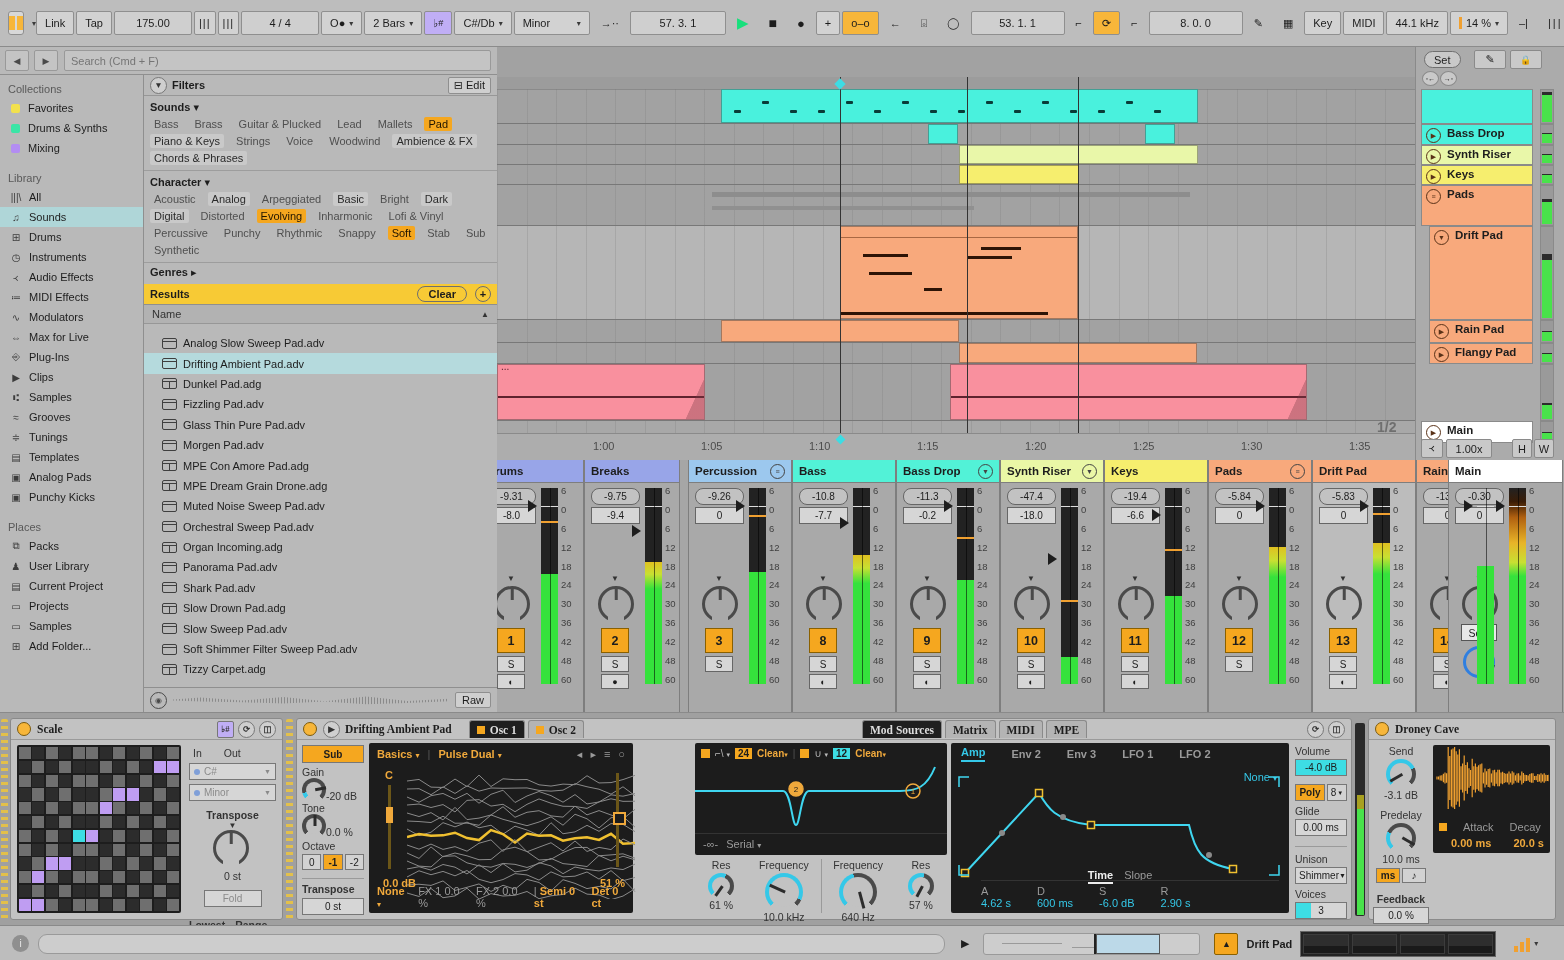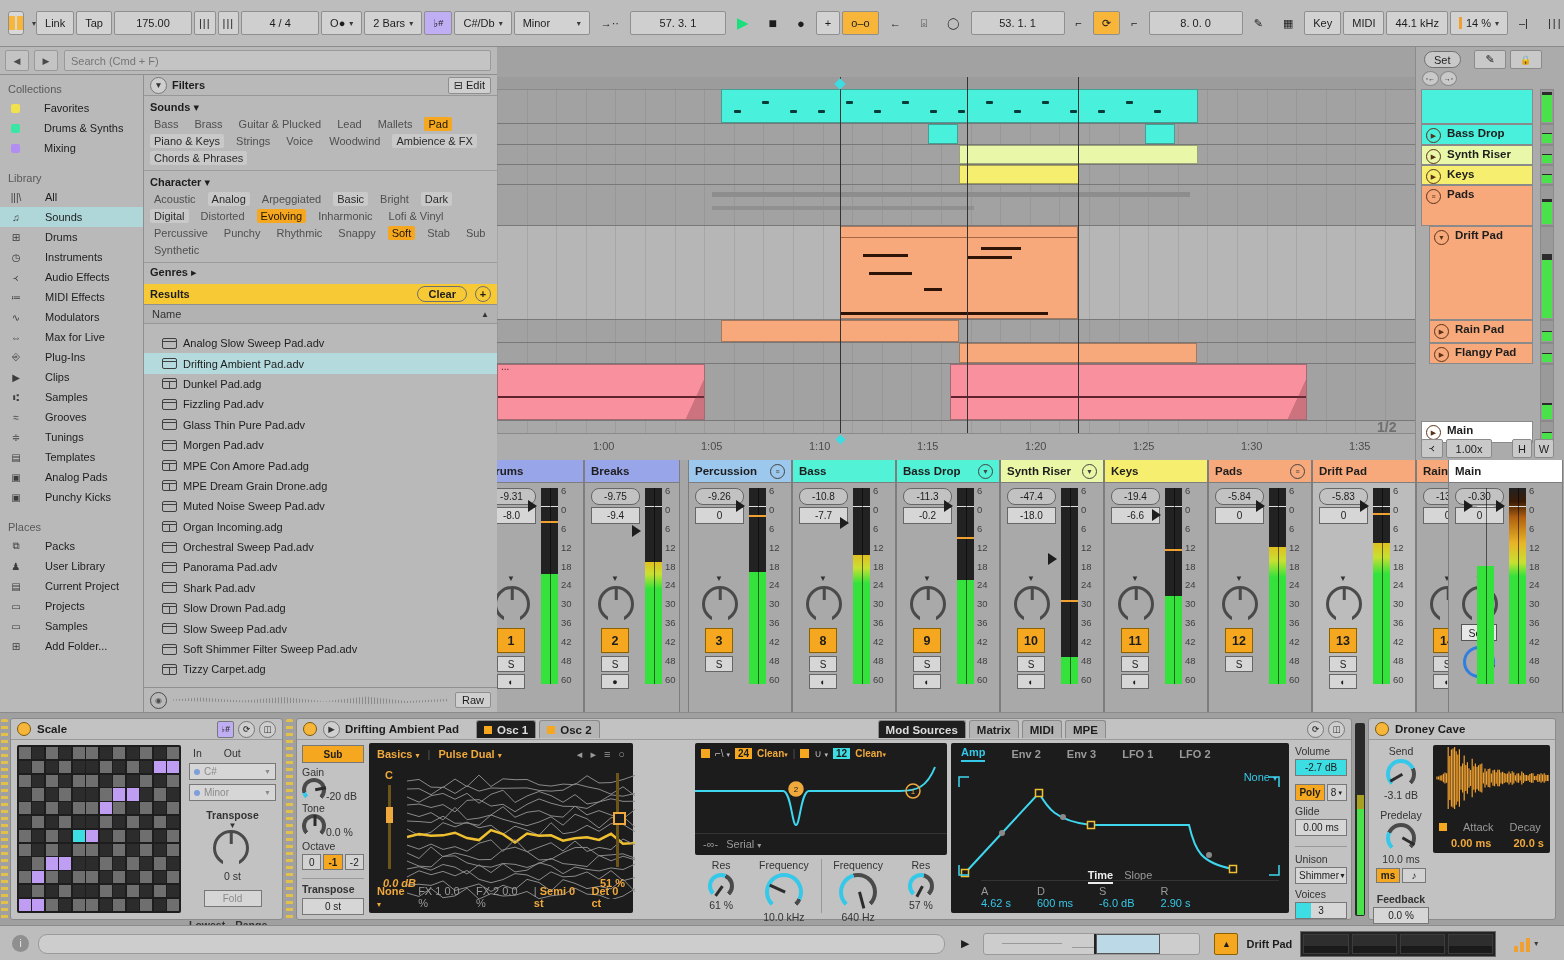--- a/index.html
+++ b/index.html
@@ -17,21 +17,21 @@
   #logo i{display:block;width:6px;height:14px;background:#f7b63a;}
   .play-ico{color:#17e07c;font-size:15px;}
   .stop-ico{font-size:14px;} .rec-ico{font-size:13px;}
   
   #browser{position:absolute;left:0;top:47px;width:497px;height:665px;background:#b9b9b9;border-right:1px solid #7d7d7d;}
   #searchbar{height:27px;display:flex;align-items:center;border-bottom:1px solid #8f8f8f;background:#b9b9b9;}
   .navarrow{width:22px;height:19px;border:1px solid #999;background:#c4c4c4;border-radius:2px;margin-left:5px;display:flex;align-items:center;justify-content:center;font-size:9px;color:#4a4a4a;}
   #searchinput{flex:1;margin:0 6px;height:19px;border:1px solid #999;background:#c4c4c4;border-radius:2px;padding:0 6px;font-size:11px;color:#666;font-family:inherit;}
   #nav{position:absolute;left:0;top:28px;width:143px;bottom:0;border-right:1px solid #8f8f8f;padding-top:4px;overflow:hidden;}
   .navhead{color:#595959;font-size:11px;padding:4px 8px 3px 8px;}
-  .navitem{display:flex;align-items:center;height:20px;padding-left:8px;cursor:default;gap:16px;}
+  .navitem{display:flex;align-items:center;height:20px;padding-left:8px;cursor:default;}
   .navitem.sel{background:#afd6d8;}
   .navitem .nicon{width:16px;text-align:center;margin-right:5px;font-size:10px;color:#3c3c3c;}
   .navitem .sq{width:9px;height:9px;border-radius:2px;margin:0 8px 0 3px;}
   #filterpane{position:absolute;left:144px;top:28px;right:0;bottom:0;background:#b9b9b9;overflow:hidden;}
   .fhead{height:20px;display:flex;align-items:center;padding:0 6px;border-bottom:1px solid #979797;font-weight:bold;}
   .editbtn{margin-left:auto;border:1px solid #8f8f8f;background:#cfcfcf;border-radius:2px;height:15px;display:flex;align-items:center;padding:0 5px;font-weight:normal;}
   .tgroup{border-bottom:1px solid #9d9d9d;padding:3px 6px 5px 6px;}
   .tgrouphead{font-weight:bold;padding:2px 0 3px 0;}
   .tagwrap{display:flex;flex-wrap:wrap;row-gap:3px;column-gap:8px;}
   .tag{padding:1px 4px;border-radius:2px;color:#4f4f4f;white-space:nowrap;}
@@ -91,21 +91,21 @@
   .numbadge{position:absolute;left:16px;top:168px;width:26px;height:23px;background:#f5a71f;border:1px solid #8a6000;display:flex;align-items:center;justify-content:center;font-weight:bold;font-size:12.5px;}
   .sbtn{position:absolute;left:16px;top:196px;width:26px;height:14px;background:#d6d6d6;border:1px solid #666;display:flex;align-items:center;justify-content:center;font-size:10px;}
   .monbtn{position:absolute;left:16px;top:214px;width:26px;height:13px;background:#d6d6d6;border:1px solid #666;display:flex;align-items:center;justify-content:center;font-size:9px;}
   .solobox{position:absolute;left:12px;top:164px;width:34px;height:15px;background:#e8e8e8;border:1px solid #555;display:flex;align-items:center;justify-content:center;font-size:10.5px;}
   .cueknob{position:absolute;left:14px;top:186px;width:32px;height:32px;border:3.5px solid #2f7fe0;border-radius:50%;box-sizing:border-box;}
   .cueknob:before{content:'';position:absolute;left:60%;top:55%;width:13px;height:2.5px;background:#2f4a66;transform:rotate(20deg);}
   
   #devices{position:absolute;left:0;top:712px;width:1564px;height:213px;background:#a0a0a0;border-top:1px solid #8a8a8a;}
   .handle{position:absolute;top:6px;bottom:6px;width:7px;background:repeating-linear-gradient(180deg,#e3c04a 0 3px,#a0a0a0 3px 7px);border-radius:2px;}
   .device{position:absolute;top:5px;height:202px;background:#c2c2c2;border:1px solid #8a8a8a;border-radius:3px;box-sizing:border-box;}
-  .dtitle{height:20px;display:flex;align-items:center;padding:0 6px;border-bottom:1px solid #9a9a9a;font-weight:bold;font-size:11.5px;}
+  .dtitle{height:20px;display:flex;align-items:center;padding:0 6px;border-bottom:1px solid #9a9a9a;font-weight:bold;font-size:11.5px;font-family:Liberation Serif, serif;}
   .led{width:12px;height:12px;border-radius:50%;background:#f7b63a;border:1px solid #7a5a10;margin-right:6px;flex:none;}
   .dicon{width:15px;height:15px;border:1px solid #777;border-radius:50%;margin-left:4px;display:flex;align-items:center;justify-content:center;font-size:8.5px;background:#cfcfcf;color:#333;}
   .dtab{height:17px;display:flex;align-items:center;padding:0 7px;border:1px solid #8a8a8a;border-bottom:none;border-radius:3px 3px 0 0;margin-left:3px;background:#b4b4b4;font-weight:bold;}
   .dtab.sel{background:#1f1f1f;color:#ddd;}
   .dtab .osq{width:8px;height:8px;background:#f5a71f;margin-right:5px;}
   .darkdisp{position:absolute;background:#1c1c1c;border-radius:2px;color:#bbb;}
   .olabel{color:#f0a93c;font-weight:bold;}
   .glabel{color:#9a9a9a;}
   .cyan{color:#35c8e8;}
   .smallbox{border:1px solid #777;background:#d2d2d2;display:flex;align-items:center;justify-content:center;font-size:10px;}
@@ -407,26 +407,26 @@
           </div>
           <div class="rrow">
             <div class="ricon adg"></div>
             <div>MPE Dream Grain Drone.adg</div>
           </div>
           <div class="rrow">
             <div class="ricon adv"></div>
             <div>Muted Noise Sweep Pad.adv</div>
           </div>
           <div class="rrow">
+            <div class="ricon adv"></div>
+            <div>Orchestral Sweep Pad.adv</div>
+          </div>
+          <div class="rrow">
             <div class="ricon adg"></div>
             <div>Organ Incoming.adg</div>
-          </div>
-          <div class="rrow">
-            <div class="ricon adv"></div>
-            <div>Orchestral Sweep Pad.adv</div>
           </div>
           <div class="rrow">
             <div class="ricon adv"></div>
             <div>Panorama Pad.adv</div>
           </div>
           <div class="rrow">
             <div class="ricon adv"></div>
             <div>Shark Pad.adv</div>
           </div>
           <div class="rrow">
@@ -1236,21 +1236,21 @@
             <path d="M0 82 L12 87.40729748842386 L24 75.87416800862411 L36 85.77374361931106 L48 82.00003484798071 L60 84.83012761219743 L72 88.74557768060185 L84 88.4484640540959 L96 78.7840928741789 L108 76.20163541170405 L120 80.58941953150497 L132 88.9845551420367 L144 88.26424674295413 L156 81.56408477315563 L168 76.5815824062447 L180 76.38777374370693 L192 84.7705068578216 L204 83.89935116277047 L216 82.83644309880037 L228 87.17589295477956" stroke="#8a8a8a" stroke-width="1" fill="none"></path>
             <path d="M0 90 L12 95.10771261887567 L24 95.9331856630888 L36 85.30171482855076 L48 84.88661758527451 L60 91.86398970996379 L72 94.8438397681166 L84 96.19123741101066 L96 92.41860878581065 L108 93.35247297569003 L120 96.48453163563681 L132 92.41521041249871 L144 87.39974372881989 L156 92.62159723878176 L168 93.81262712004536 L180 95.55657271798373 L192 84.45400315726874 L204 89.79467450657535 L216 85.2176143329998 L228 88.87808918776318" stroke="#8a8a8a" stroke-width="1" fill="none"></path>
             <path d="M0 98 L12 95.70142476915498 L24 99.12169724234991 L36 93.46930289648299 L48 96.16116468571272 L60 102.94474006017845 L72 93.80529591030063 L84 101.58365867010434 L96 92.6800346726086 L108 100.88174864114262 L120 99.1853329851001 L132 91.65989516366972 L144 94.87763016389363 L156 102.66165156693023 L168 96.02910620607145 L180 98.40885978761798 L192 99.93398146581603 L204 96.93149543782783 L216 98.5527022263559 L228 93.10851966353948" stroke="#8a8a8a" stroke-width="1" fill="none"></path>
             <path d="M0 106 L12 99.79485540330643 L24 103.71615890149224 L36 100.41671491570014 L48 104.81717856869182 L60 99.4877592317498 L72 108.29883713145182 L84 111.70195098826662 L96 108.56217828034096 L108 102.60609955404652 L120 103.9595131673268 L132 109.10873001003347 L144 100.84156000000439 L156 105.86045018509321 L168 105.18318618936246 L180 100.95946265137172 L192 108.09549272131699 L204 99.6187995375949 L216 109.7106949727604 L228 106.47510494936432" stroke="#8a8a8a" stroke-width="1" fill="none"></path>
             <path d="M0 114 L12 113.24610095807293 L24 114.41212976768293 L36 109.93747395231912 L48 119.4596045621729 L60 116.30294384788431 L72 112.92376696740394 L84 120.47752765356563 L96 114.25418866552354 L108 118.24835971517314 L120 108.3752019057174 L132 111.47349165510968 L144 119.99943823817375 L156 108.6957521103759 L168 112.37115983244803 L180 117.60095118475147 L192 115.37684307675772 L204 117.83895623635908 L216 108.17021083277683 L228 120.71701099806523" stroke="#8a8a8a" stroke-width="1" fill="none"></path>
             <path d="M0 122 L12 125.47878625506928 L24 117.47320049437985 L36 126.71353656207793 L48 124.90789836876502 L60 117.23504048978793 L72 128.0718132544862 L84 122.62292298245302 L96 125.05320813515573 L108 124.25215710670454 L120 120.46959643418086 L132 127.68739836441091 L144 124.82566605267493 L156 123.48424931114278 L168 117.15099389220268 L180 123.11938378366176 L192 123.98270092516759 L204 128.68756511514948 L216 125.07346222531487 L228 117.76585961788078" stroke="#8a8a8a" stroke-width="1" fill="none"></path>
           </svg>
         <div style="position:absolute;right:14px;top:30px;bottom:46px;width:3px;background:#6b5618;">
           <i style="position:absolute;left:-3px;top:42%;width:9px;height:9px;border:2px solid #f0a93c;background:#1c1c1c;display:block;"></i>
         </div>
-        <div class="olabel" style="position:absolute;left:14px;bottom:24px;font-style:italic;">0.0 dB</div>
+        <div class="olabel" style="position:absolute;left:14px;bottom:24px;">0.0 dB</div>
         <div class="olabel" style="position:absolute;right:8px;bottom:24px;">51 %</div>
         <div style="position:absolute;left:8px;right:8px;bottom:4px;display:flex;gap:12px;align-items:center;">
           <span class="olabel"><span>None</span> <span style="font-size:8px;">▾</span></span>
           <span class="glabel">FX 1 0.0 %</span>
           <span class="glabel">FX 2 0.0 %</span>
           <span class="glabel">| <span class="olabel">Semi 0 st</span></span>
           <span class="olabel">Det 0 ct</span>
         </div>
       </div>
 
@@ -1337,21 +1337,21 @@
         <div style="position:absolute;bottom:4px;left:30px;right:10px;display:flex;gap:26px;border-top:1px solid #333;padding-top:4px;">
           <span><span class="glabel">A</span><br><span class="cyan">4.62 s</span></span>
           <span><span class="glabel">D</span><br><span class="cyan">600 ms</span></span>
           <span><span class="glabel">S</span><br><span class="cyan">-6.0 dB</span></span>
           <span><span class="glabel">R</span><br><span class="cyan">2.90 s</span></span>
         </div>
       </div>
 
       <div style="position:absolute;left:998px;top:26px;width:52px;bottom:6px;">
         <div class="dlabel">Volume</div>
-        <div class="pillbox" style="background:#3ddde4;margin-top:2px;">-2.7 dB</div>
+        <div class="pillbox" style="background:#3ddde4;margin-top:2px;">-4.0 dB</div>
         <div style="display:flex;gap:2px;margin-top:8px;">
           <span class="smallbox" style="flex:1;height:15px;background:#f5a71f;font-weight:bold;">Poly</span>
           <span class="smallbox" style="width:18px;height:15px;">
               <span>8</span>
               <span style="font-size:6px;margin-left:1px;">▼</span>
             </span>
         </div>
         <div class="dlabel" style="margin-top:4px;">Glide</div>
         <div class="pillbox" style="margin-top:2px;">0.00 ms</div>
         <div style="border-top:1px solid #9a9a9a;margin-top:10px;padding-top:6px;">

